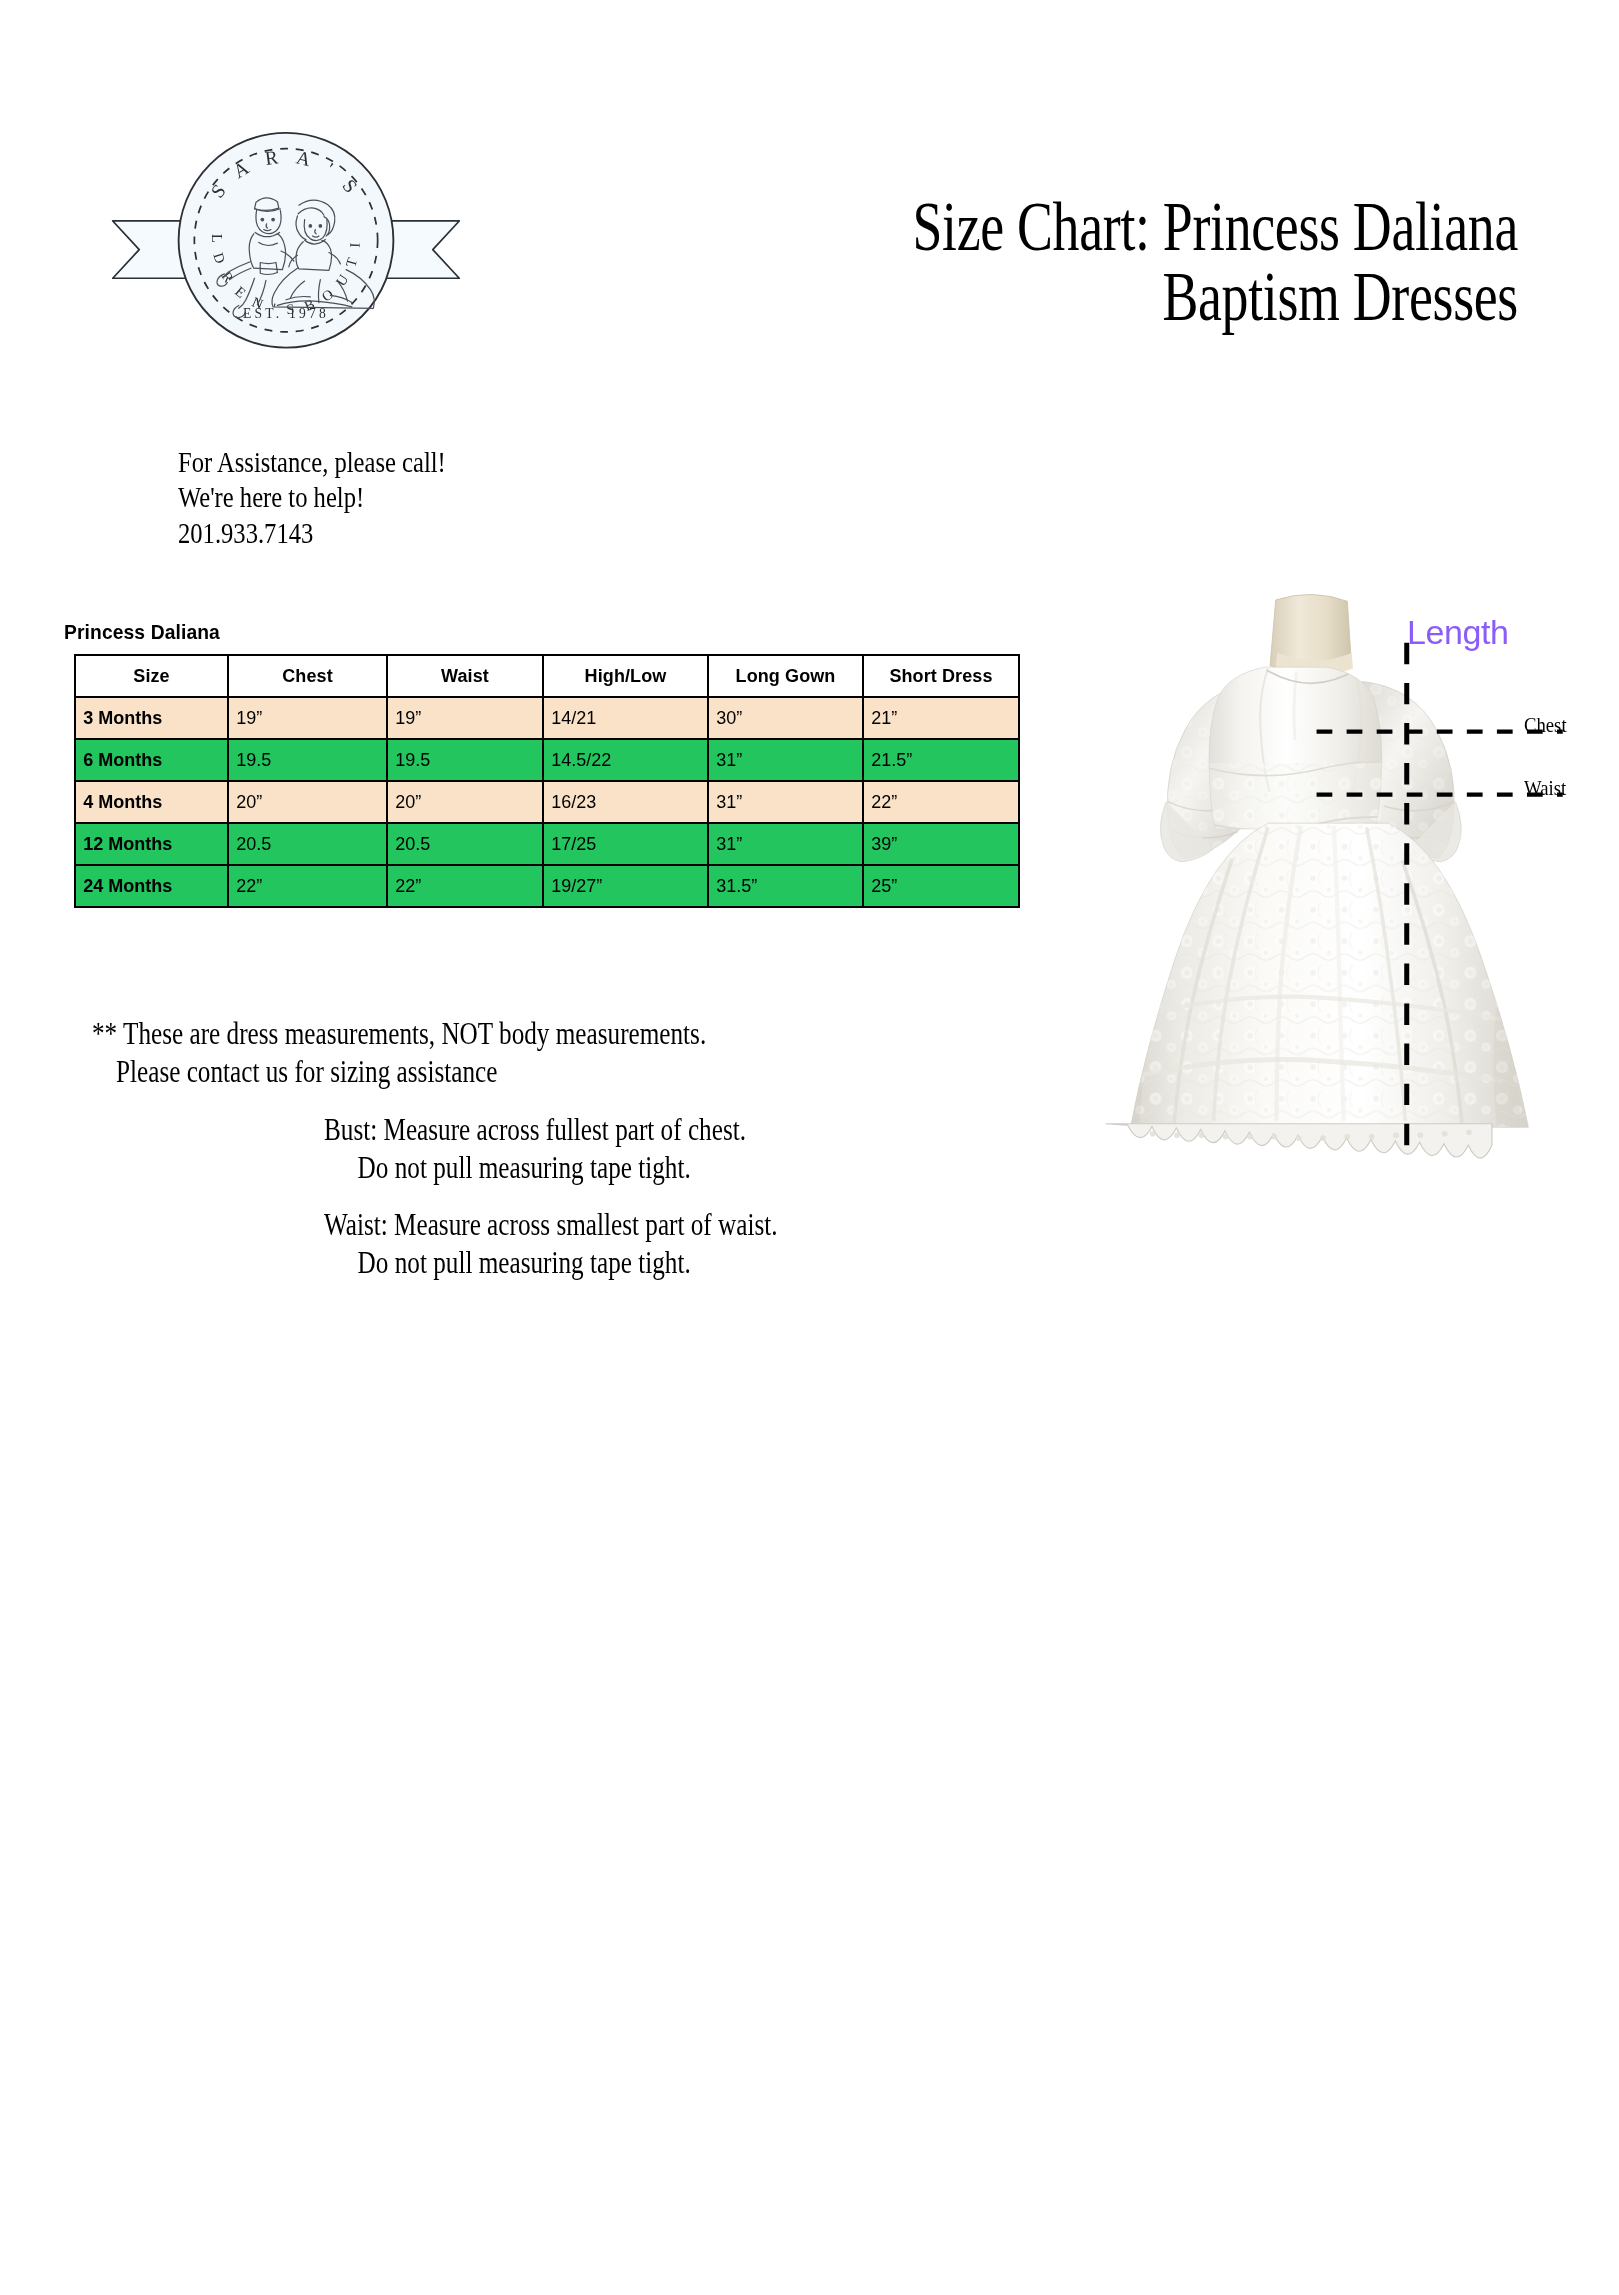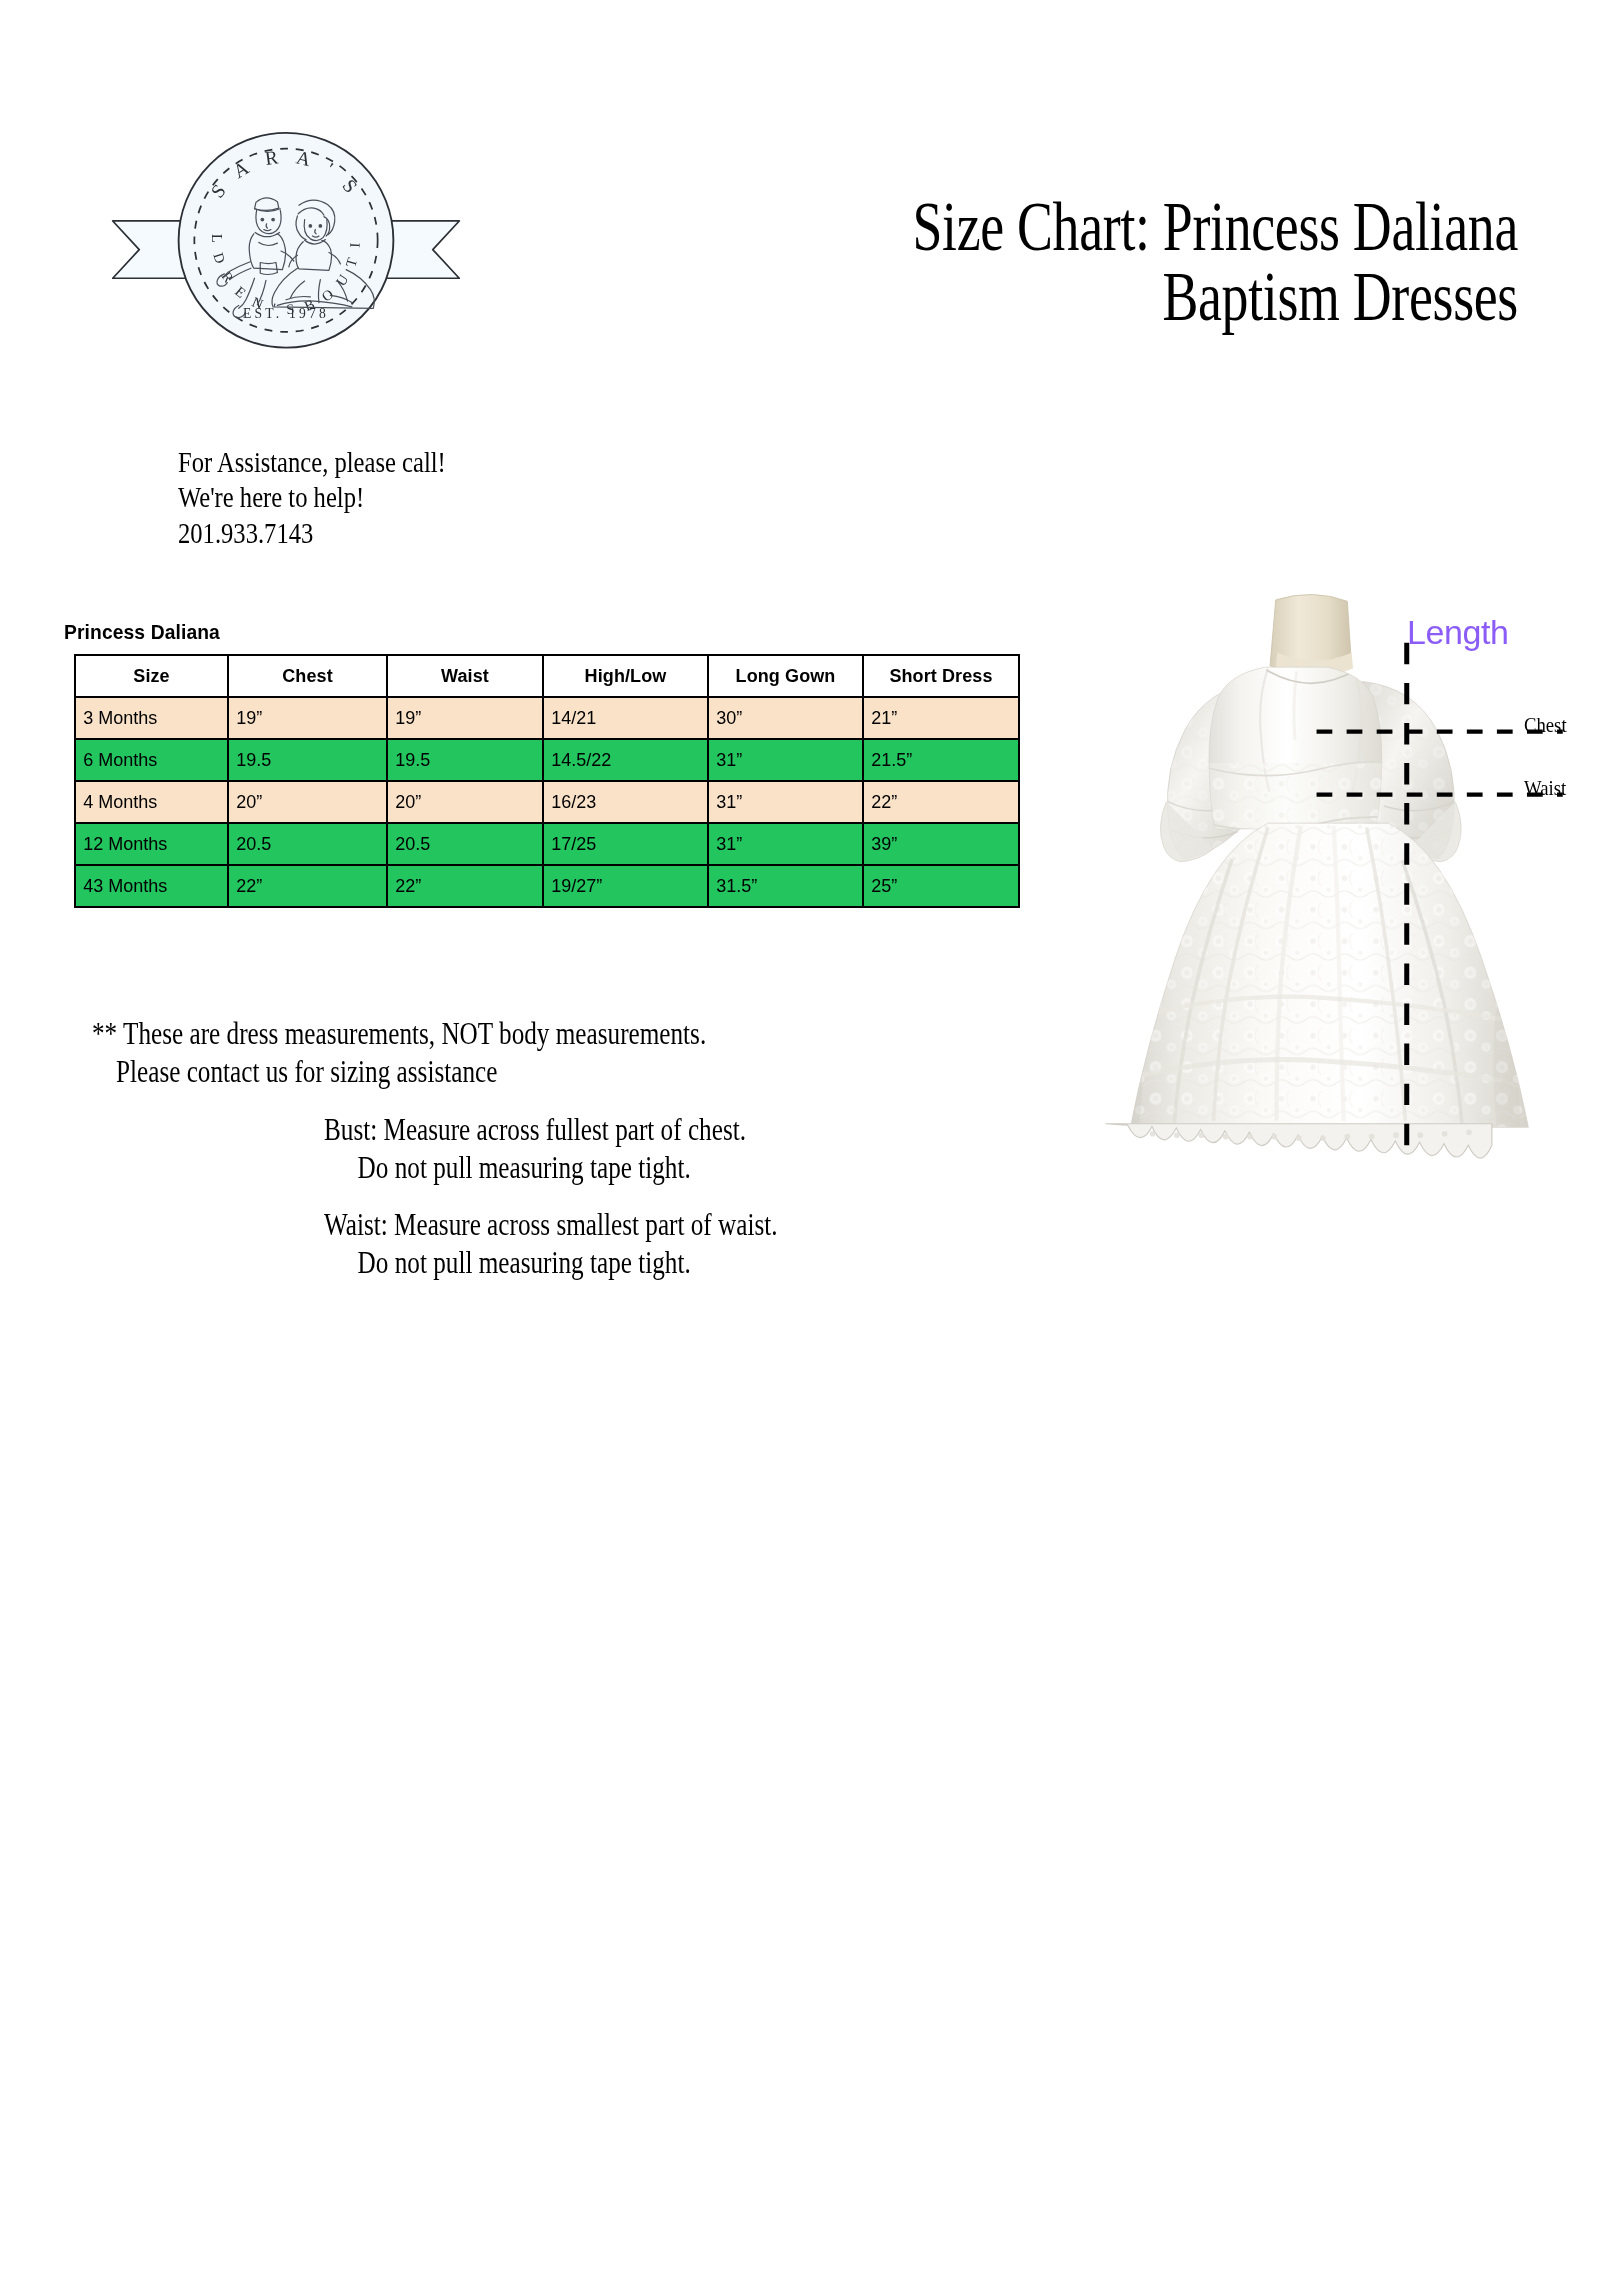--- a/index.html
+++ b/index.html
@@ -78,21 +78,21 @@
     text-align:center;
     font-weight:bold;
     background:#ffffff;
     letter-spacing:0.1px;
   }
   table#size-table td{
     text-align:left;
     font-weight:normal;
     vertical-align:middle;
   }
-  table#size-table td.sizecell{font-weight:normal;margin-left:15px;}
+  table#size-table td.sizecell{font-weight:bold;margin-left:15px;}
   table#size-table tr.shade td{background:#f9e2c8;}
   table#size-table tr.plain td{background:#22c55e;}
 
   
   .note{
     position:absolute;
     font-family:"Liberation Serif",serif;
     color:#000;
     transform-origin:left top;
     white-space:nowrap;
@@ -287,21 +287,21 @@
           </tr>
           <tr class="plain">
             <td class="sizecell">12 Months</td>
             <td>20.5</td>
             <td>20.5</td>
             <td>17/25</td>
             <td>31”</td>
             <td>39”</td>
           </tr>
           <tr class="plain">
-            <td class="sizecell">43 Months</td>
+            <td class="sizecell">24 Months</td>
             <td>22”</td>
             <td>22”</td>
             <td>19/27”</td>
             <td>31.5”</td>
             <td>25”</td>
           </tr>
         </tbody>
     </table>
   </div>
 

